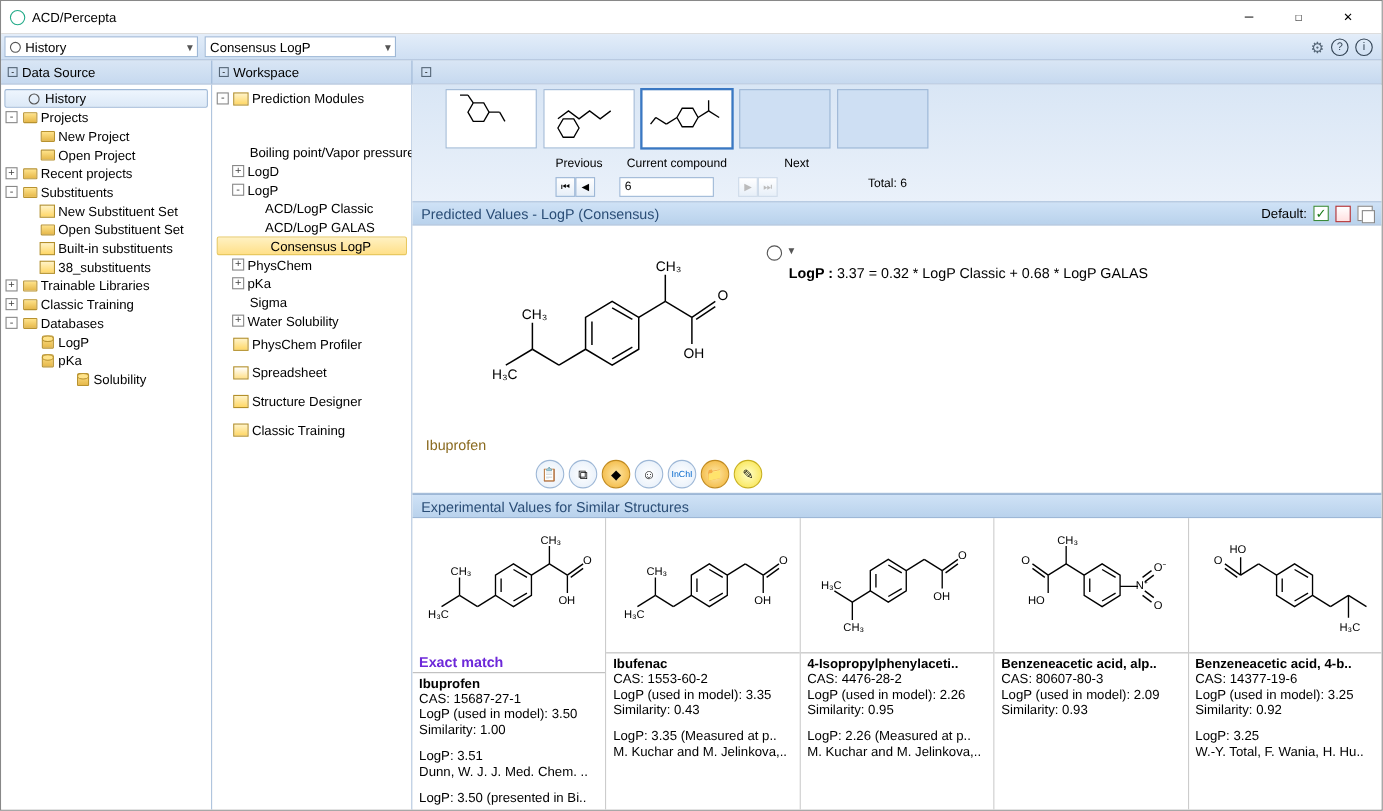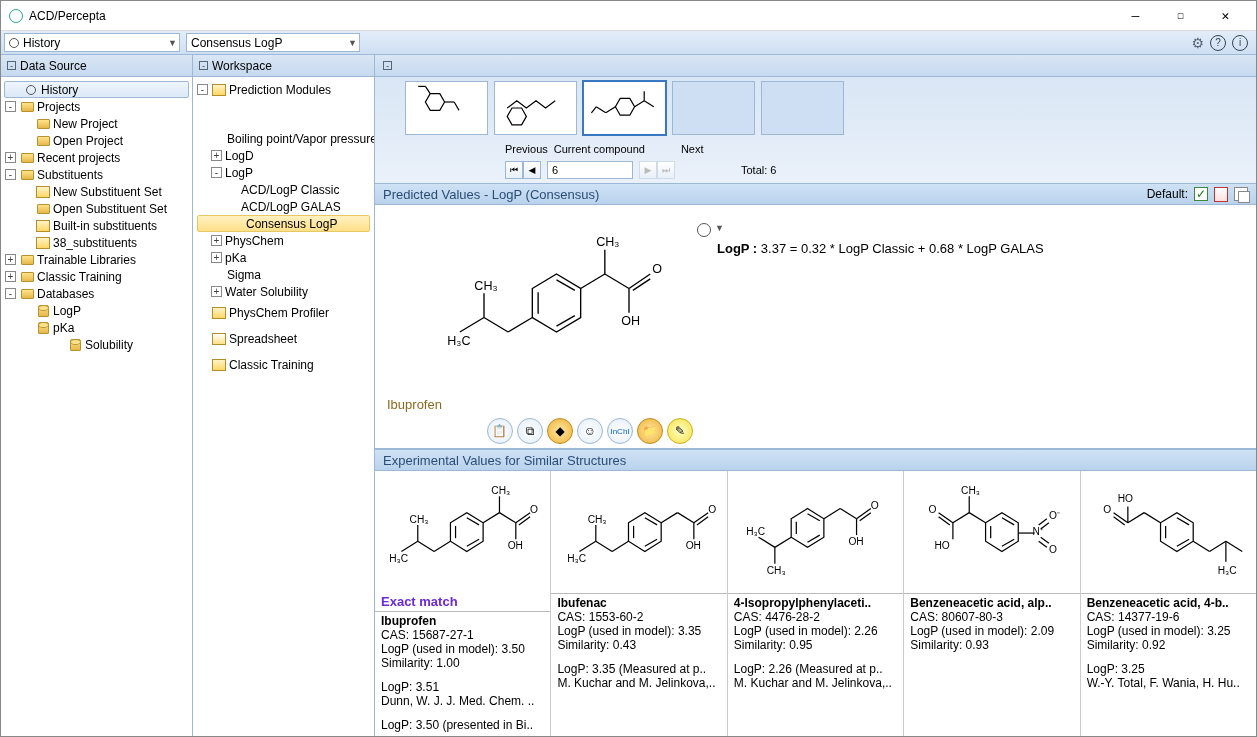--- a/index.html
+++ b/index.html
@@ -49,21 +49,21 @@
 .tree .hist-selected { background: linear-gradient(#eef5fd,#dce9f7); border: 1px solid #9db7d6; border-radius: 2px; padding-left: 3px; margin: 0 3px; }
 
 
 .thumb-area { background: linear-gradient(#d9e6f5,#eaf1fa); padding: 4px 6px 4px 30px; }
 .thumbs { display: flex; gap: 6px; height: 56px; }
 .thumb { width: 83px; height: 54px; border: 1px solid #9db7d6; background: #fff; display: flex; align-items: center; justify-content: center; }
 .thumb.selected { outline: 2px solid #3a78c3; outline-offset: -1px; }
 .thumb.empty { background: #cedff3; }
 .thumb svg { max-width: 75px; max-height: 48px; }
 
-.nav-row { display: flex; align-items: center; gap: 6px; margin-top: 6px; padding-left: 100px; font-size: 11px; }
+.nav-row { display: flex; gap: 22px; margin-top: 6px; padding-left: 100px; font-size: 11px; }
 .nav-wrap { display: flex; flex-direction: column; }
 .nav-btns { display: flex; align-items: center; gap: 0; }
 .nav-btn { width: 18px; height: 18px; border: 1px solid #9db7d6; background: linear-gradient(#fff,#e7eff8); display: flex; align-items: center; justify-content: center; font-size: 9px; }
 .nav-btn.disabled { color: #bbb; border-color: #cfdbe9; }
 .nav-input { width: 86px; height: 18px; border: 1px solid #9db7d6; padding: 0 4px; font-size: 11px; }
 .total { margin-left: 60px; font-size: 11px; }
 
 
 .section-header { height: 22px; background: linear-gradient(#cfe2f6,#b9d2ec); border-top: 1px solid #9db7d6; border-bottom: 1px solid #9db7d6; display: flex; align-items: center; padding: 0 8px; font-size: 13px; color: #2a4d76; }
 .section-header .right { margin-left: auto; display: flex; align-items: center; gap: 6px; font-size: 12px; color: #000; }
@@ -303,20 +303,27 @@
             <span class="module"></span>
           </span>
           <span>PhysChem Profiler</span>
         </div>
       <div class="row" style="height:26px;">
           <span class="expander blank"></span>
           <span class="ticon">
             <span class="module" style="background:linear-gradient(#fff,#ffe089);"></span>
           </span>
           <span>Spreadsheet</span>
+        </div>
+      <div class="row" style="height:26px;">
+          <span class="expander blank"></span>
+          <span class="ticon">
+            <span class="module"></span>
+          </span>
+          <span>Structure Designer</span>
         </div>
       <div class="row" style="height:26px;">
           <span class="expander blank"></span>
           <span class="ticon">
             <span class="module"></span>
           </span>
           <span>Classic Training</span>
         </div>
     </div>
   </div>

